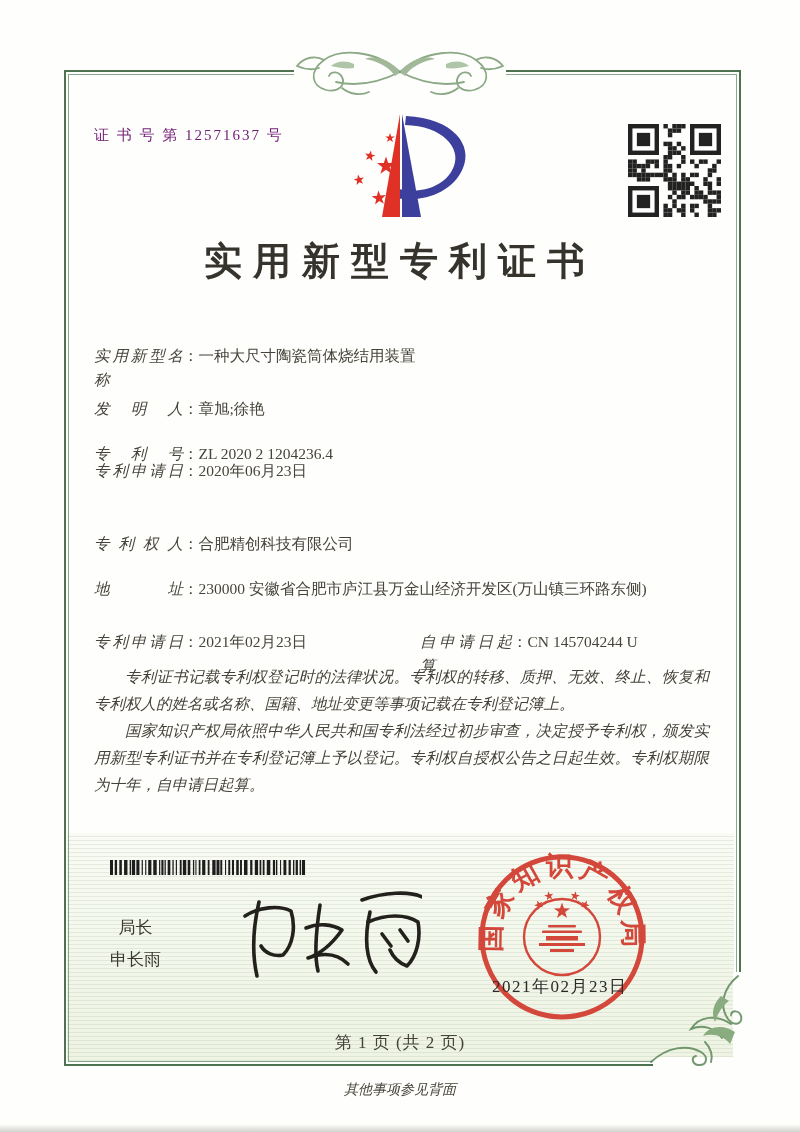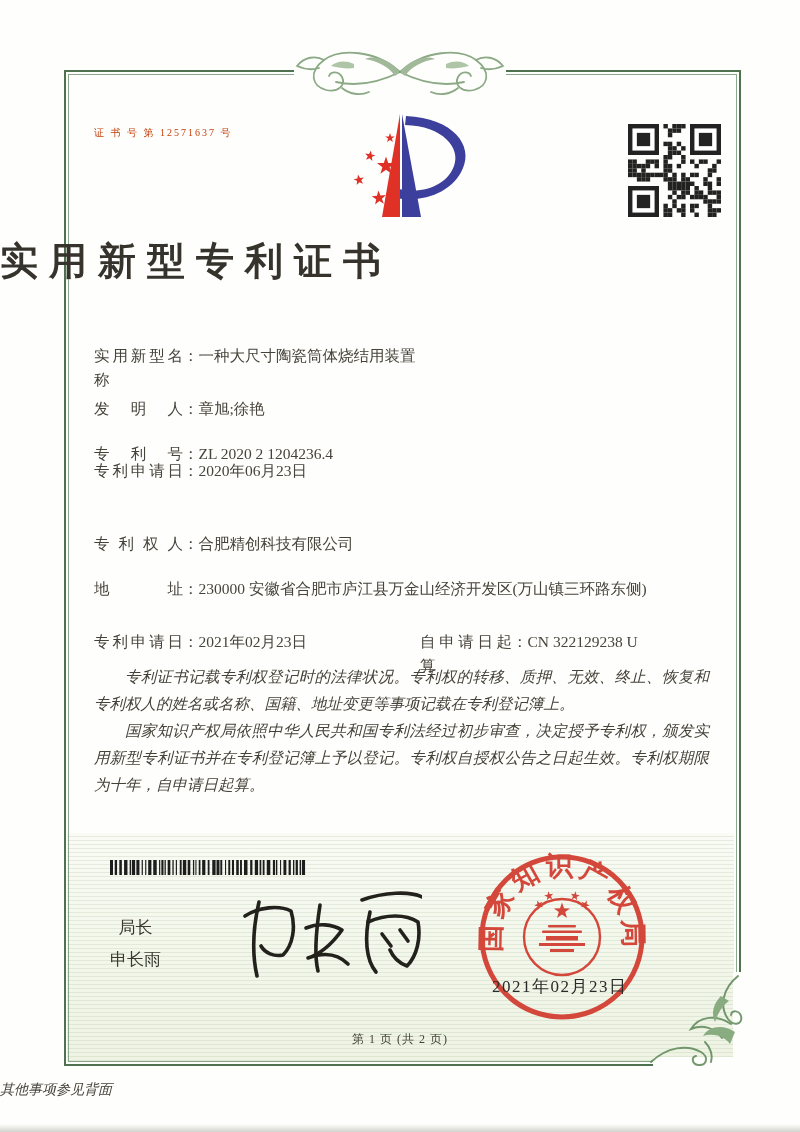--- a/index.html
+++ b/index.html
@@ -4,42 +4,42 @@
 <style>
   html,body{margin:0;padding:0;}
   body{width:800px;height:1132px;position:relative;overflow:hidden;background:#fefefc;
        font-family:"Liberation Serif","DejaVu Serif",serif;color:#45423a;}
   .tint{position:absolute;left:67px;top:833px;width:667px;height:228px;
         background:
           repeating-linear-gradient(0deg, rgba(150,178,140,.20) 0 1px, rgba(255,255,255,0) 1px 4px),
           linear-gradient(180deg, rgba(240,245,230,.35), #eef3e3);}
   .frame{position:absolute;left:64px;top:70px;width:673px;height:992px;border:2px solid #4e7150;}
   .frame::after{content:"";position:absolute;inset:2px;border:1px solid #8aa68c;}
-  .certno{position:absolute;left:94px;top:126px;font-size:10px;letter-spacing:2px;color:#c2410c;}
+  .certno{position:absolute;left:94px;top:126px;font-size:15px;letter-spacing:2px;color:#701a75;}
   .logo{position:absolute;left:336px;top:110px;width:140px;height:112px;}
   .qr{position:absolute;left:628px;top:124px;width:93px;height:93px;}
-  .title{position:absolute;left:0;top:236px;width:100%;font-size:38px;
+  .title{position:absolute;left:0;top:236px;width:100%;text-align:center;font-size:38px;
          letter-spacing:11px;color:#35332c;font-weight:600;}
   .row{position:absolute;left:94px;width:620px;font-size:15.5px;color:#46433a;line-height:24px;}
-  .flabel{display:inline-block;width:89px;text-align:justify;text-align-last:justify;vertical-align:top;}
+  .flabel{display:inline-block;width:89px;text-align:justify;text-align-last:justify;vertical-align:top;font-style:italic;}
   .fcolon{vertical-align:top;}
   .fvalue{display:inline-block;max-width:452px;vertical-align:top;}
   .g2{position:absolute;left:326px;top:0;}
   .g2 .flabel{width:92px;}
   .notice{position:absolute;left:94px;top:663px;width:615px;font-size:15.5px;line-height:27px;
           text-align:justify;color:#454239;font-style:italic;}
   .notice p{margin:0;text-indent:2em;}
   .barcode{position:absolute;left:110px;top:860px;width:200px;height:15px;}
   .signer{position:absolute;left:110px;top:912px;font-size:17px;color:#3b3931;line-height:32px;text-align:center;}
   .signature{position:absolute;left:222px;top:878px;width:200px;height:115px;}
   .seal{position:absolute;left:476px;top:851px;width:172px;height:172px;opacity:.93;}
   .sealdate{position:absolute;left:492px;top:975px;font-size:17px;letter-spacing:1.5px;color:#2a2a28;}
-  .pageinfo{position:absolute;left:0;top:1031px;width:100%;text-align:center;font-size:12px;
+  .pageinfo{position:absolute;left:0;top:1031px;width:100%;text-align:center;font-size:17px;
             letter-spacing:1px;color:#45423a;}
-  .backnote{position:absolute;left:0;top:1081px;width:100%;text-align:left;font-size:14px;
+  .backnote{position:absolute;left:0;top:1081px;width:100%;text-align:center;font-size:14px;
             font-style:italic;color:#46433a;}
   .orn-top{position:absolute;left:288px;top:42px;width:224px;height:56px;}
   .orn-br{position:absolute;left:643px;top:972px;width:102px;height:98px;}
   .scanedge{position:absolute;left:0;bottom:0;width:100%;height:8px;
             background:linear-gradient(180deg,rgba(0,0,0,0),rgba(95,95,85,.28));}
 </style>
 </head>
 <body>
 
 <div class="tint"></div>
@@ -242,21 +242,21 @@
 </div>
 <div class="row" style="top:532px">
   <span class="flabel">专利权人</span><span class="fcolon">：</span><span class="fvalue">合肥精创科技有限公司</span>
 </div>
 <div class="row" style="top:577px">
   <span class="flabel">地址</span><span class="fcolon">：</span><span class="fvalue">230000  安徽省合肥市庐江县万金山经济开发区(万山镇三环路东侧)</span>
 </div>
 <div class="row" style="top:630px">
   <span class="flabel">专利申请日</span><span class="fcolon">：</span><span class="fvalue">2021年02月23日</span>
   <span class="g2">
-    <span class="flabel">自申请日起算</span><span class="fcolon">：</span><span class="fvalue">CN 322129238 U</span>
+    <span class="flabel">自申请日起算</span><span class="fcolon">：</span><span class="fvalue">CN 145704244 U</span>
   </span>
 </div>
 
 <div class="notice">
   <p>专利证书记载专利权登记时的法律状况。专利权的转移、质押、无效、终止、恢复和专利权人的姓名或名称、国籍、地址变更等事项记载在专利登记簿上。</p>
   <p>国家知识产权局依照中华人民共和国专利法经过初步审查，决定授予专利权，颁发实用新型专利证书并在专利登记簿上予以登记。专利权自授权公告之日起生效。专利权期限为十年，自申请日起算。</p>
 </div>
 
 <svg class="barcode" id="barcode" viewBox="0 0 200 15">
     <rect x="0" y="0" width="2.9944309879999755" height="15" fill="#1d1d1d"></rect>

